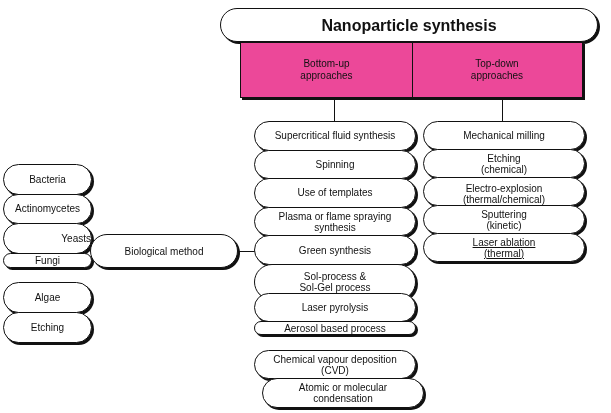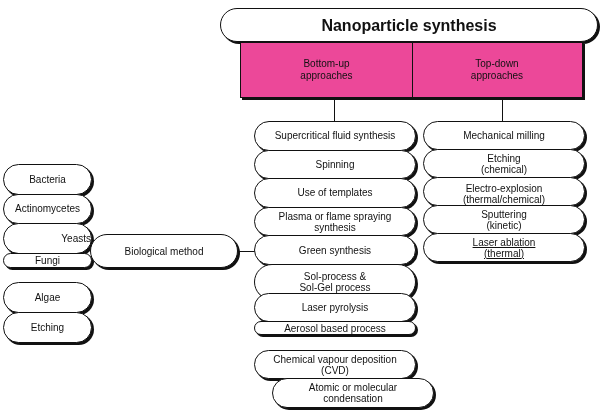--- a/index.html
+++ b/index.html
@@ -58,21 +58,21 @@
     <div class="pill" style="left: 254px; top: 292.6px; width: 162px; height: 29.6px;">
       <span class="lbl">Laser pyrolysis</span>
     </div>
     <div class="pill" style="left: 254px; top: 321.2px; width: 162px; height: 14px;">
       <span class="lbl">Aerosol based process</span>
     </div>
     <div class="pill" style="left: 254px; top: 349.8px; width: 162px; height: 29.6px;">
       <span class="lbl">Chemical vapour deposition
 (CVD)</span>
     </div>
-    <div class="pill" style="left: 272px; top: 378.4px; width: 162px; height: 29.6px;">
+    <div class="pill" style="left: 262px; top: 378.4px; width: 162px; height: 29.6px;">
       <span class="lbl">Atomic or molecular
 condensation</span>
     </div>
   </div>
 
 <div id="td-col">
     <div class="pill" style="left: 423px; top: 121px; width: 162px; height: 29px;">
       <span class="lbl">Mechanical milling</span>
     </div>
     <div class="pill" style="left: 423px; top: 149px; width: 162px; height: 29px;">

